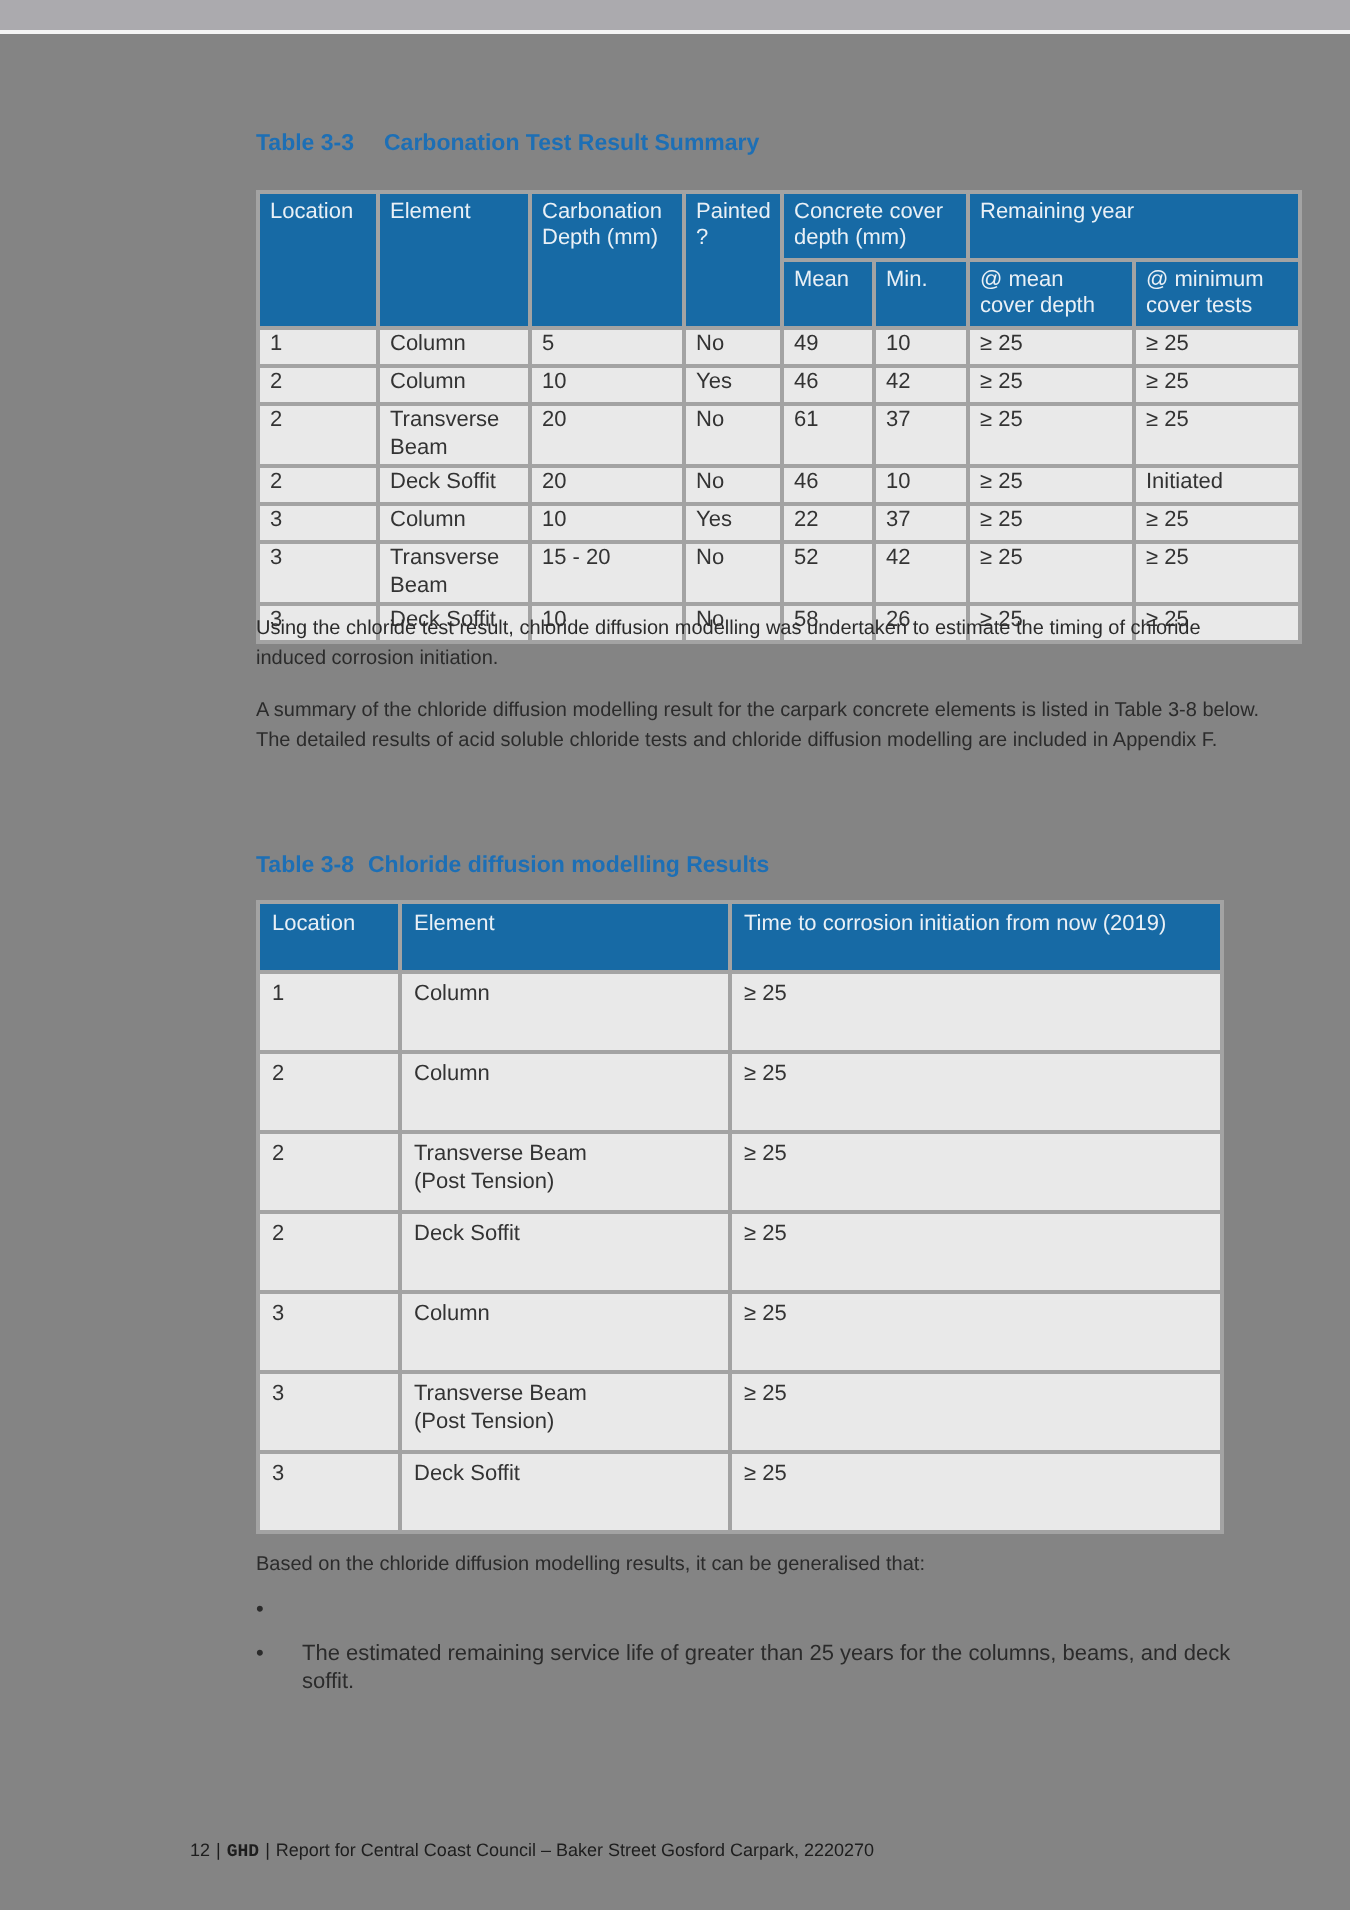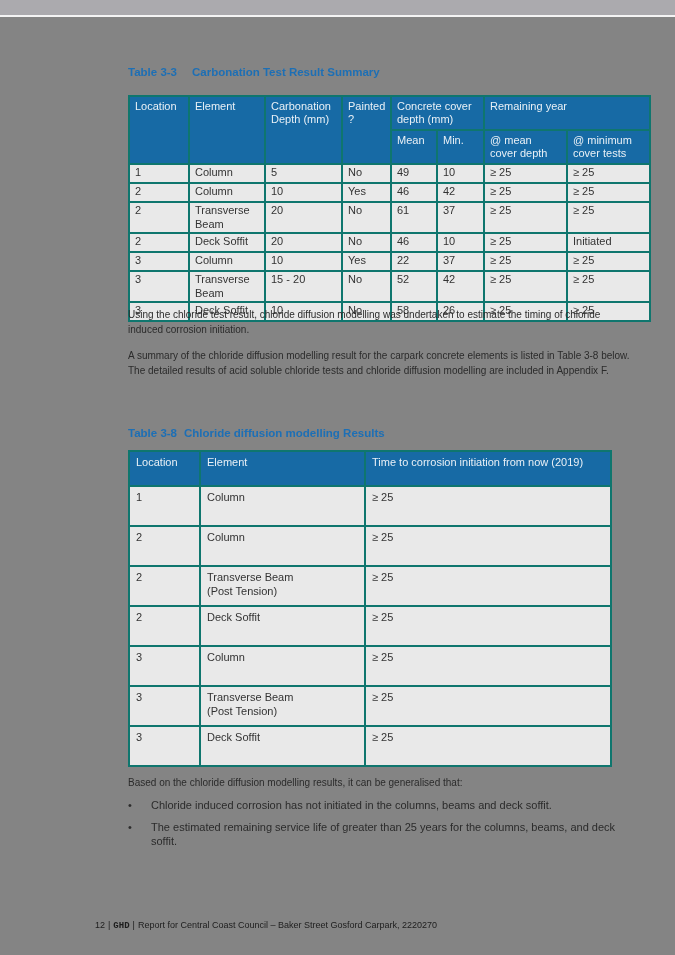--- a/index.html
+++ b/index.html
@@ -15,21 +15,21 @@
   }
   .doc-title{
     position:absolute;left:128px;
     color:#1d6fb5;font-weight:bold;font-size:11.5px;white-space:nowrap;
   }
   #title37{top:66px;}
   #title38{top:427px;text-align:center;}
   #title37 .title-text{margin-left:15px;}
   #title38 .title-text{margin-left:7px;}
 
-  table{border-collapse:separate;border-spacing:2px;table-layout:fixed;background:#0f766e;}
+  table{border-collapse:separate;border-spacing:2px;table-layout:fixed;background:#a3a3a3;}
   th{
     background:#176aa5;color:#e9f0f6;font-weight:normal;text-align:left;
     vertical-align:top;padding:3px 5px;font-size:11px;line-height:13px;
     white-space:pre-line;
   }
   td{
     background:#e9e9e9;color:#333;vertical-align:top;
     padding:1px 5px;font-size:11px;line-height:13.5px;
   }
   #table37{position:absolute;left:128px;top:95px;width:523px;}
@@ -227,21 +227,20 @@
         <td>≥ 25</td>
   </tr>
 </tbody>
   </table>
 
 <div class="para" id="conclusion-intro">Based on the chloride diffusion modelling results, it can be generalised that:</div>
 
 <div id="bullet-list">
   <div class="bullet-row">
     <span class="bullet">•</span>
-    <span>Chloride induced corrosion has not initiated in the columns, beams and deck soffit.</span>
   </div>
   <div class="bullet-row">
     <span class="bullet">•</span>
     <span>The estimated remaining service life of greater than 25 years for the columns, beams, and deck soffit.</span>
   </div>
 </div>
 
 <div class="footer">
   <span>12</span><span>|</span><span class="brand">GHD</span><span>|</span><span>Report for Central Coast Council – Baker Street Gosford Carpark, 2220270</span>
 </div>

